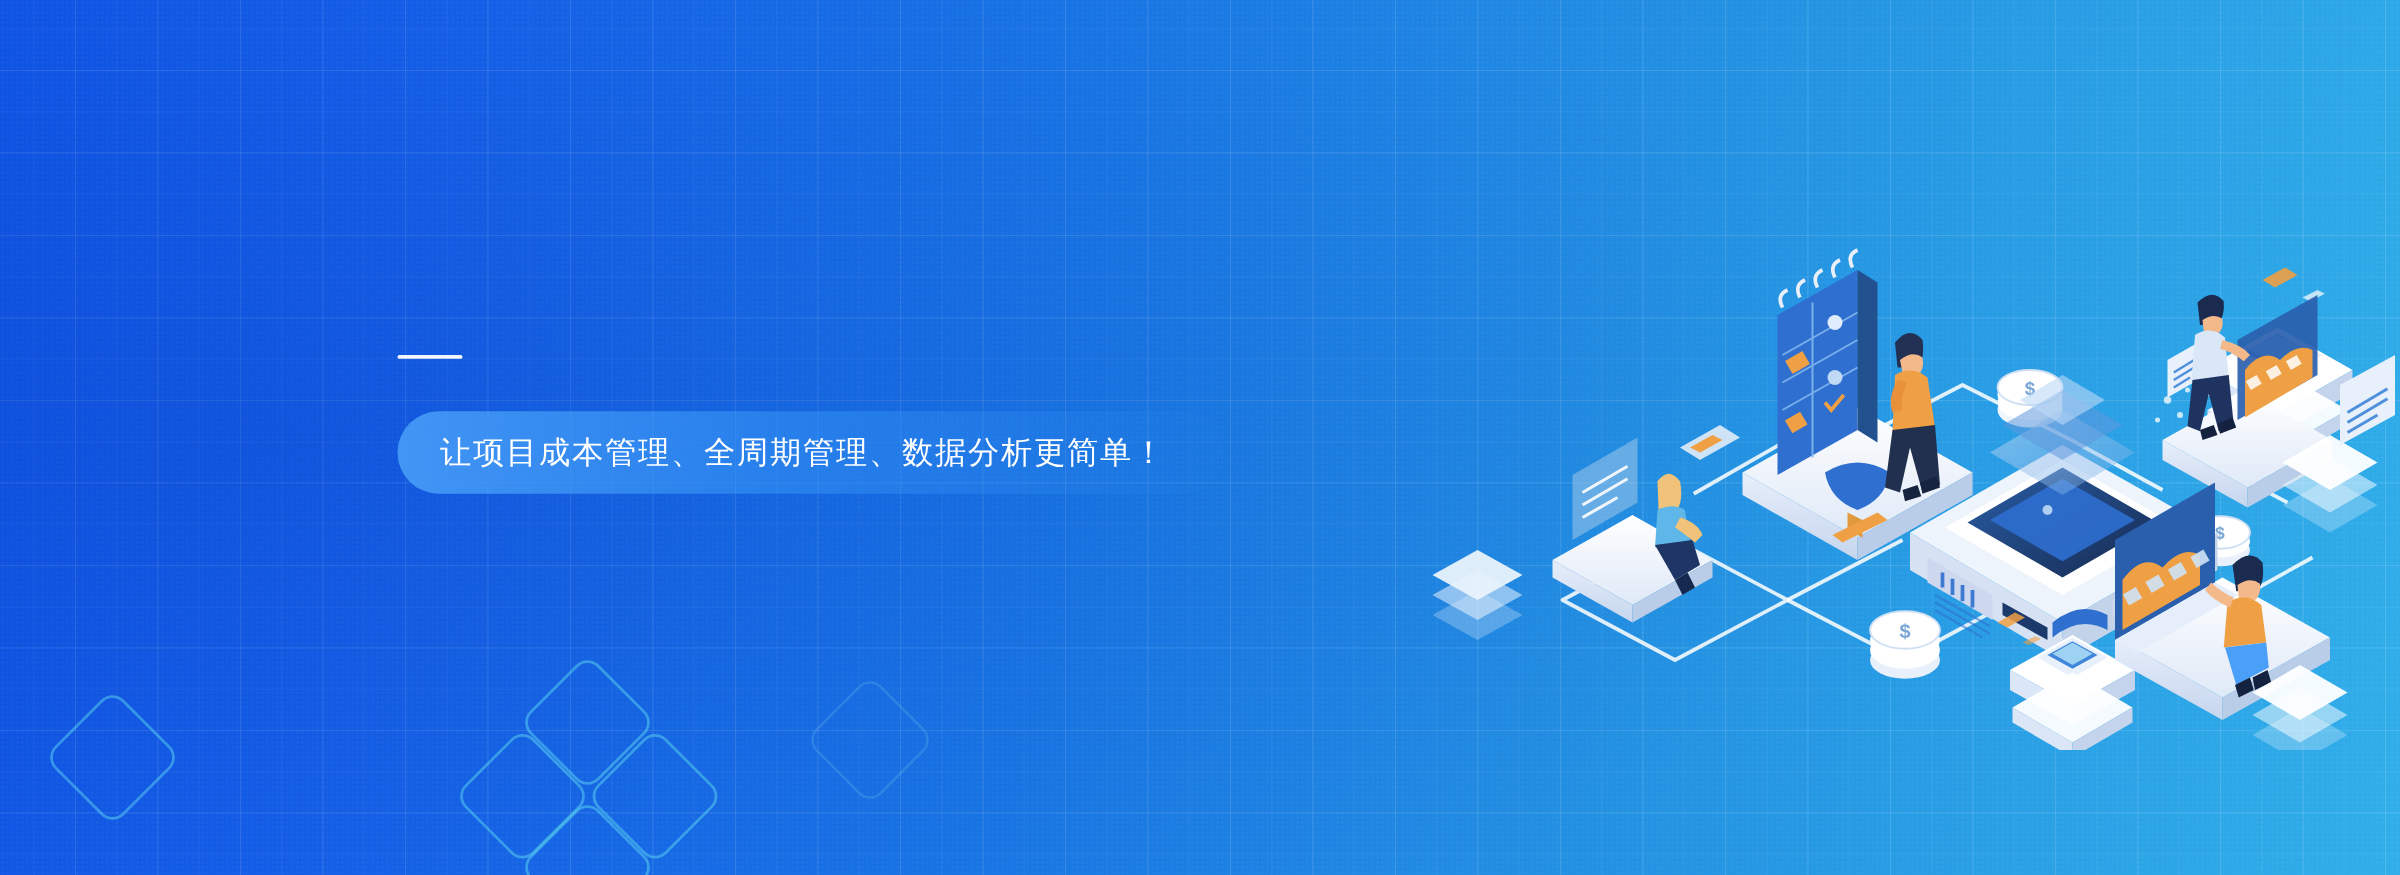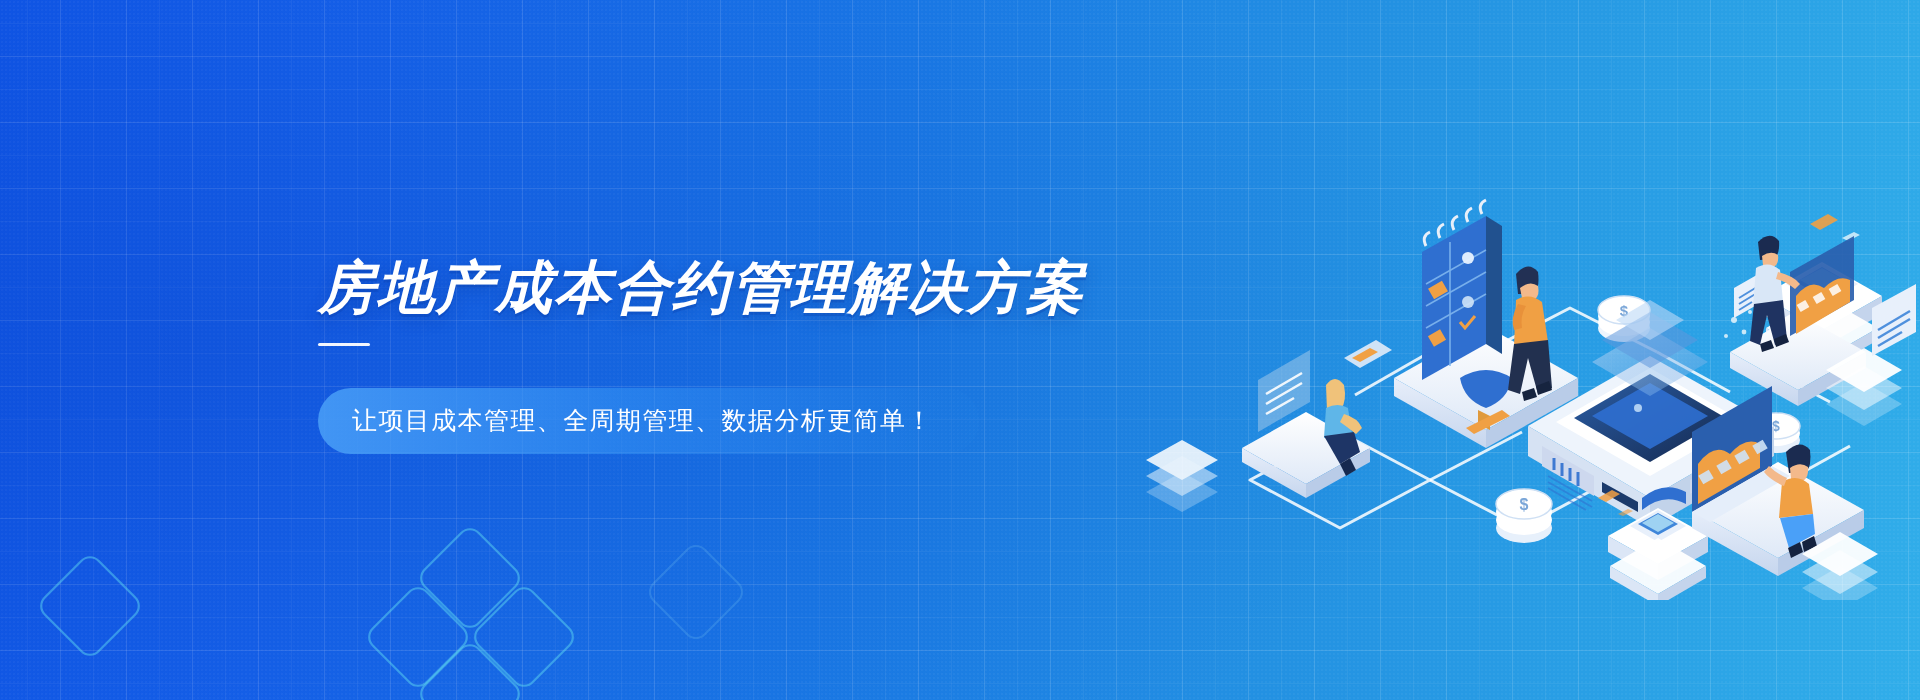--- a/index.html
+++ b/index.html
@@ -86,21 +86,20 @@
       <rect x="380" y="599" width="76" height="76" rx="12" transform="rotate(45 418 637)"></rect>
       <rect x="486" y="599" width="76" height="76" rx="12" transform="rotate(45 524 637)"></rect>
       <rect x="432" y="656" width="76" height="76" rx="12" transform="rotate(45 470 694)"></rect>
     </g>
     <g fill="none" stroke="#8fdcf6" stroke-opacity="0.18" stroke-width="2">
       <rect x="660" y="556" width="72" height="72" rx="12" transform="rotate(45 696 592)"></rect>
     </g>
   </svg>
 
   <div class="content">
-    <h1 class="headline">房地产成本合约管理解决方案</h1>
     <div class="rule"></div>
     <div class="pill">
       <span class="pill-text">让项目成本管理、全周期管理、数据分析更简单！</span>
     </div>
   </div>
 
   <svg class="illus" viewBox="0 0 790 420">
     <defs>
       <linearGradient id="plat" x1="0" y1="0" x2="0" y2="1">
         <stop offset="0" stop-color="#ffffff"></stop>

